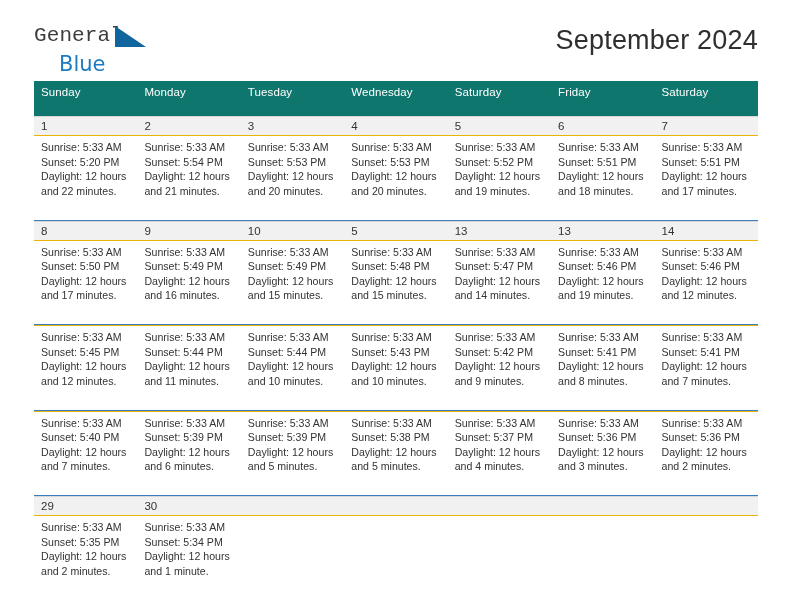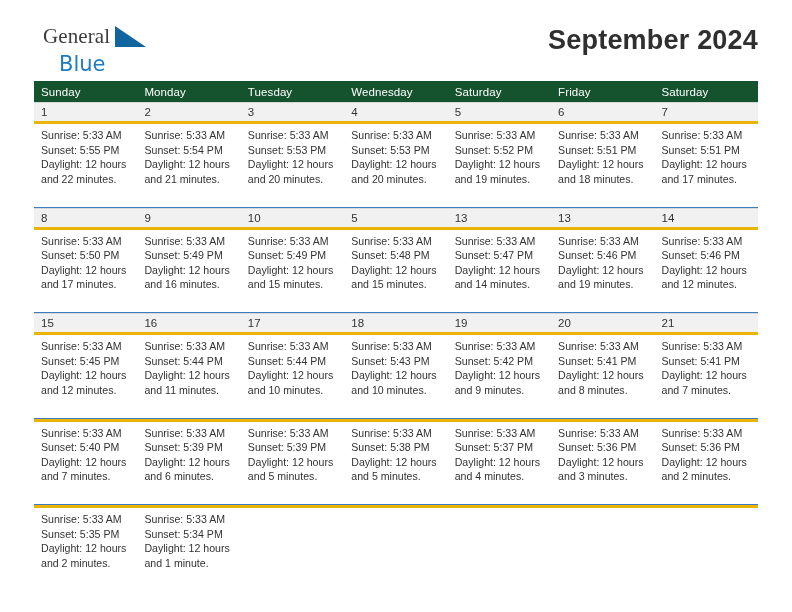--- a/index.html
+++ b/index.html
@@ -31,26 +31,26 @@
     padding-top: 24px;
     box-sizing: border-box;
   }
   .brand {
     position: relative;
     width: 120px;
     height: 48px;
   }
   .brand-general {
     position: absolute;
-    left: 9px;
+    left: 0;
     top: 0;
     font-size: 21px;
     letter-spacing: .1px;
     color: #3c3c3c;
-    font-family: Liberation Serif, serif;
+    font-family: Liberation Mono, monospace;
   }
   .brand-blue {
     position: absolute;
     left: 25px;
     top: 28px;
     font-size: 21px;
     color: #1f7bc1;
     font-family: "DejaVu Sans", sans-serif;
   }
   .brand-triangle {
@@ -61,54 +61,54 @@
     height: 0;
     border-left: 31px solid #11659e;
     border-top: 21px solid transparent;
   }
   .title-block {
     text-align: right;
     padding-top: 0;
   }
   .cal-title {
     font-size: 27px;
-    font-weight: bold;
+    font-weight: normal;
     color: #2f2f2f;
     line-height: 32px;
     letter-spacing: .2px;
   }
   .cal-subtitle {
     font-size: 14.5px;
     color: #3a3a3a;
     line-height: 20px;
     margin-top: 9px;
     letter-spacing: .1px;
   }
 
   
   .calendar {
     width: 724px;
     margin-top: 9px;
     border-collapse: collapse;
     table-layout: fixed;
   }
   .calendar th {
-    background: #14532d;
+    background: #0f766e;
     color: #ffffff;
     font-weight: normal;
     font-size: 11.5px;
     text-align: left;
-    padding: 4px 0 4px 7px;
+    padding: 4px 0 18px 7px;
     height: 13px;
     letter-spacing: .1px;
   }
   .day-cell {
     vertical-align: top;
     padding: 0;
-    border-top: 3px solid #eab308;
+    border-top: 1px solid #eab308;
     height: 84px;
     box-sizing: border-box;
   }
   .daynum-row td {
     background: #f1f1f1;
     font-size: 11.5px;
     color: #333333;
     padding: 3px 0 3px 7px;
     height: 12px;
     border-top: 1px solid #d8d8d8;
@@ -173,21 +173,21 @@
         <td><span class="daynum">3</span></td>
         <td><span class="daynum">4</span></td>
         <td><span class="daynum">5</span></td>
         <td><span class="daynum">6</span></td>
         <td><span class="daynum">7</span></td>
       </tr>
       <tr>
         <td class="day-cell">
             <div class="info">
           <div>Sunrise: 5:33 AM</div>
-          <div>Sunset: 5:55 PM</div>
+          <div>Sunset: 5:20 PM</div>
           <div>Daylight: 12 hours</div>
           <div>and 22 minutes.</div>
         </div>
           </td>
         <td class="day-cell">
             <div class="info">
           <div>Sunrise: 5:33 AM</div>
           <div>Sunset: 5:54 PM</div>
           <div>Daylight: 12 hours</div>
           <div>and 21 minutes.</div>
@@ -302,29 +302,20 @@
           <div>Sunset: 5:46 PM</div>
           <div>Daylight: 12 hours</div>
           <div>and 12 minutes.</div>
         </div>
           </td>
       </tr>
       <tr class="row-sep">
           <td colspan="7"></td>
         </tr>
 
-      <tr class="daynum-row">
-        <td><span class="daynum">15</span></td>
-        <td><span class="daynum">16</span></td>
-        <td><span class="daynum">17</span></td>
-        <td><span class="daynum">18</span></td>
-        <td><span class="daynum">19</span></td>
-        <td><span class="daynum">20</span></td>
-        <td><span class="daynum">21</span></td>
-      </tr>
       <tr>
         <td class="day-cell">
             <div class="info">
           <div>Sunrise: 5:33 AM</div>
           <div>Sunset: 5:45 PM</div>
           <div>Daylight: 12 hours</div>
           <div>and 12 minutes.</div>
         </div>
           </td>
         <td class="day-cell">
@@ -435,20 +426,29 @@
           <div>Sunset: 5:36 PM</div>
           <div>Daylight: 12 hours</div>
           <div>and 2 minutes.</div>
         </div>
           </td>
       </tr>
       <tr class="row-sep">
           <td colspan="7"></td>
         </tr>
 
+      <tr class="daynum-row">
+        <td><span class="daynum">29</span></td>
+        <td><span class="daynum">30</span></td>
+        <td><span class="daynum"></span></td>
+        <td><span class="daynum"></span></td>
+        <td><span class="daynum"></span></td>
+        <td><span class="daynum"></span></td>
+        <td><span class="daynum"></span></td>
+      </tr>
       <tr>
         <td class="day-cell">
             <div class="info">
           <div>Sunrise: 5:33 AM</div>
           <div>Sunset: 5:35 PM</div>
           <div>Daylight: 12 hours</div>
           <div>and 2 minutes.</div>
         </div>
           </td>
         <td class="day-cell">

